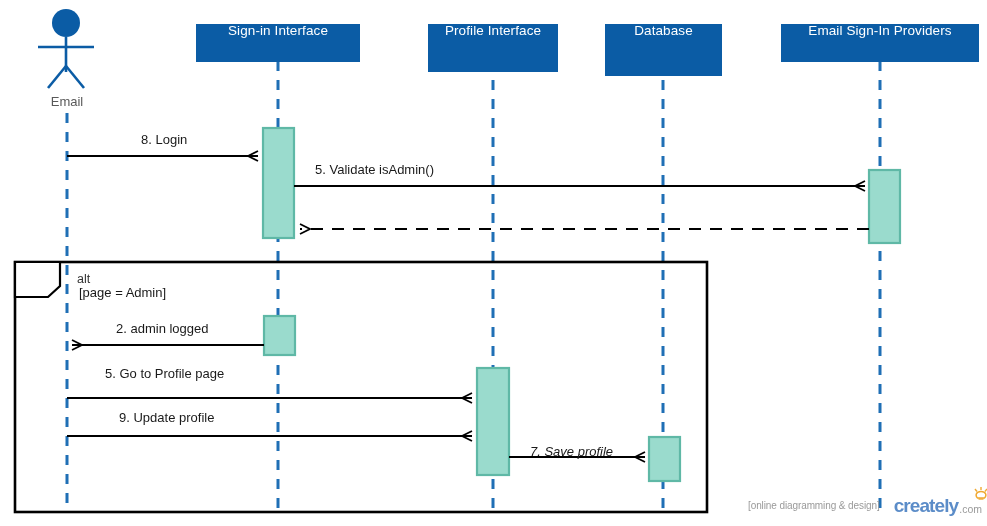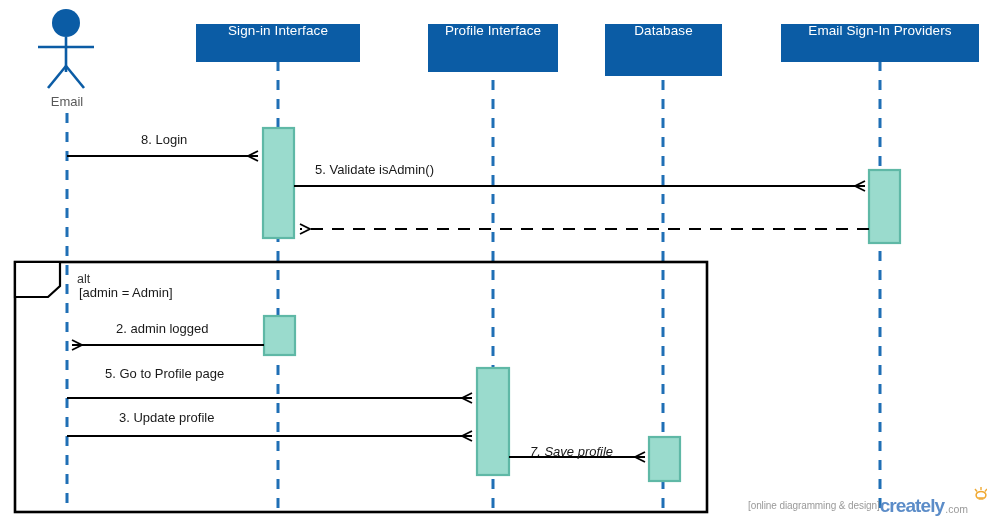--- a/index.html
+++ b/index.html
@@ -73,21 +73,21 @@
     font-size: 10px;
     letter-spacing: -0.1px;
     padding-bottom: 2px;
   }
   .wm-brand {
     color: #5b8cc8;
     font-size: 19px;
     font-weight: bold;
     letter-spacing: -0.9px;
     line-height: 1;
-    padding-left: 0;
+    padding-left: 14px;
   }
   .wm-dotcom {
     color: #9a9a9a;
     font-size: 10.5px;
     padding-bottom: 2px;
     padding-left: 1px;
     margin-top: 8px;
   }
   .wm-bulb {
     position: absolute;
@@ -168,37 +168,37 @@
   </div>
 
   <div class="actor-label" style="left:17px; top:94px; width:100px;">
     <span>Email</span>
   </div>
 
   <div class="frame-tag" style="left:40px; top:272px;margin-left:37px;">
     <span>alt</span>
   </div>
   <div class="guard-label" style="left:79px; top:285px;">
-    <span>[admin = Admin]</span>
+    <span>[page = Admin]</span>
   </div>
 
   <div class="msg-label" style="left:141px; top:132px;">
     <span>8. Login</span>
   </div>
   <div class="msg-label" style="left:315px; top:162px;">
     <span>5. Validate isAdmin()</span>
   </div>
   <div class="msg-label" style="left:116px; top:321px;">
     <span>2. admin logged</span>
   </div>
   <div class="msg-label" style="left:105px; top:366px;">
     <span>5. Go to Profile page</span>
   </div>
   <div class="msg-label" style="left:119px; top:410px;">
-    <span>3. Update profile</span>
+    <span>9. Update profile</span>
   </div>
   <div class="msg-label" style="left:530px; top:444px;font-style:italic;">
     <span>7. Save profile</span>
   </div>
 
   <div class="watermark" style="left:748px; top:495px;">
     <span class="wm-text">[online diagramming &amp; design]</span>
     <span style="position:relative; display:inline-block;">
       <span class="wm-brand">creately</span>
       <svg class="wm-bulb" width="18" height="14" viewBox="0 0 18 14">

